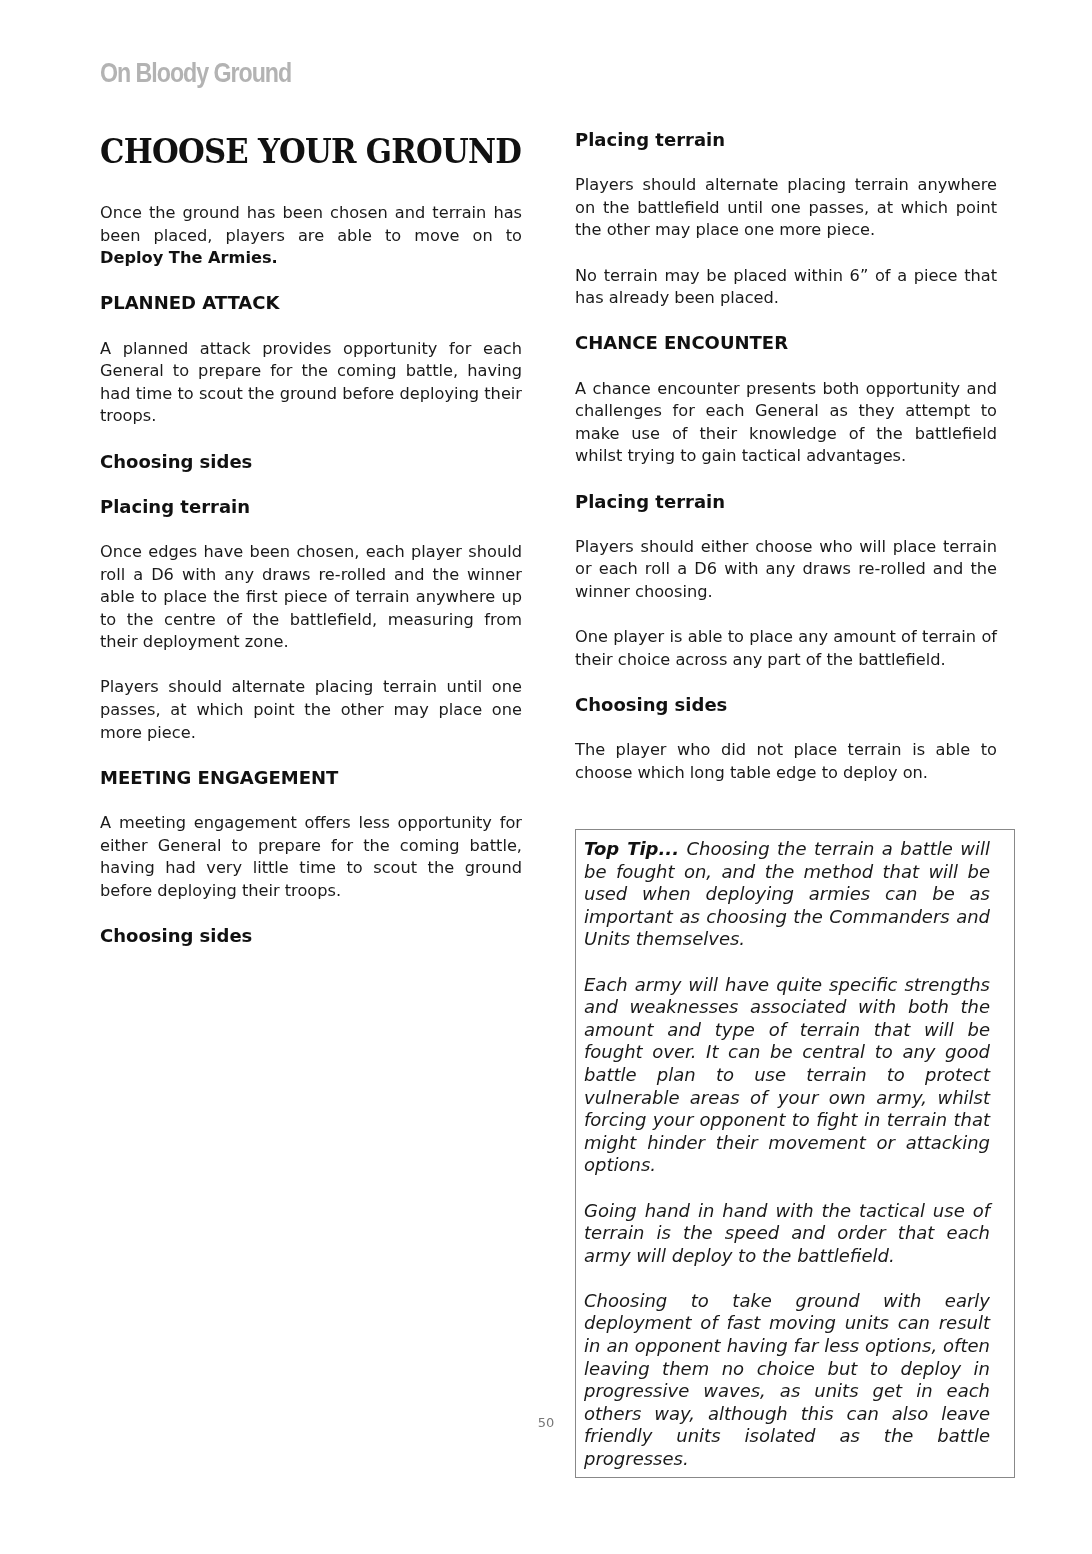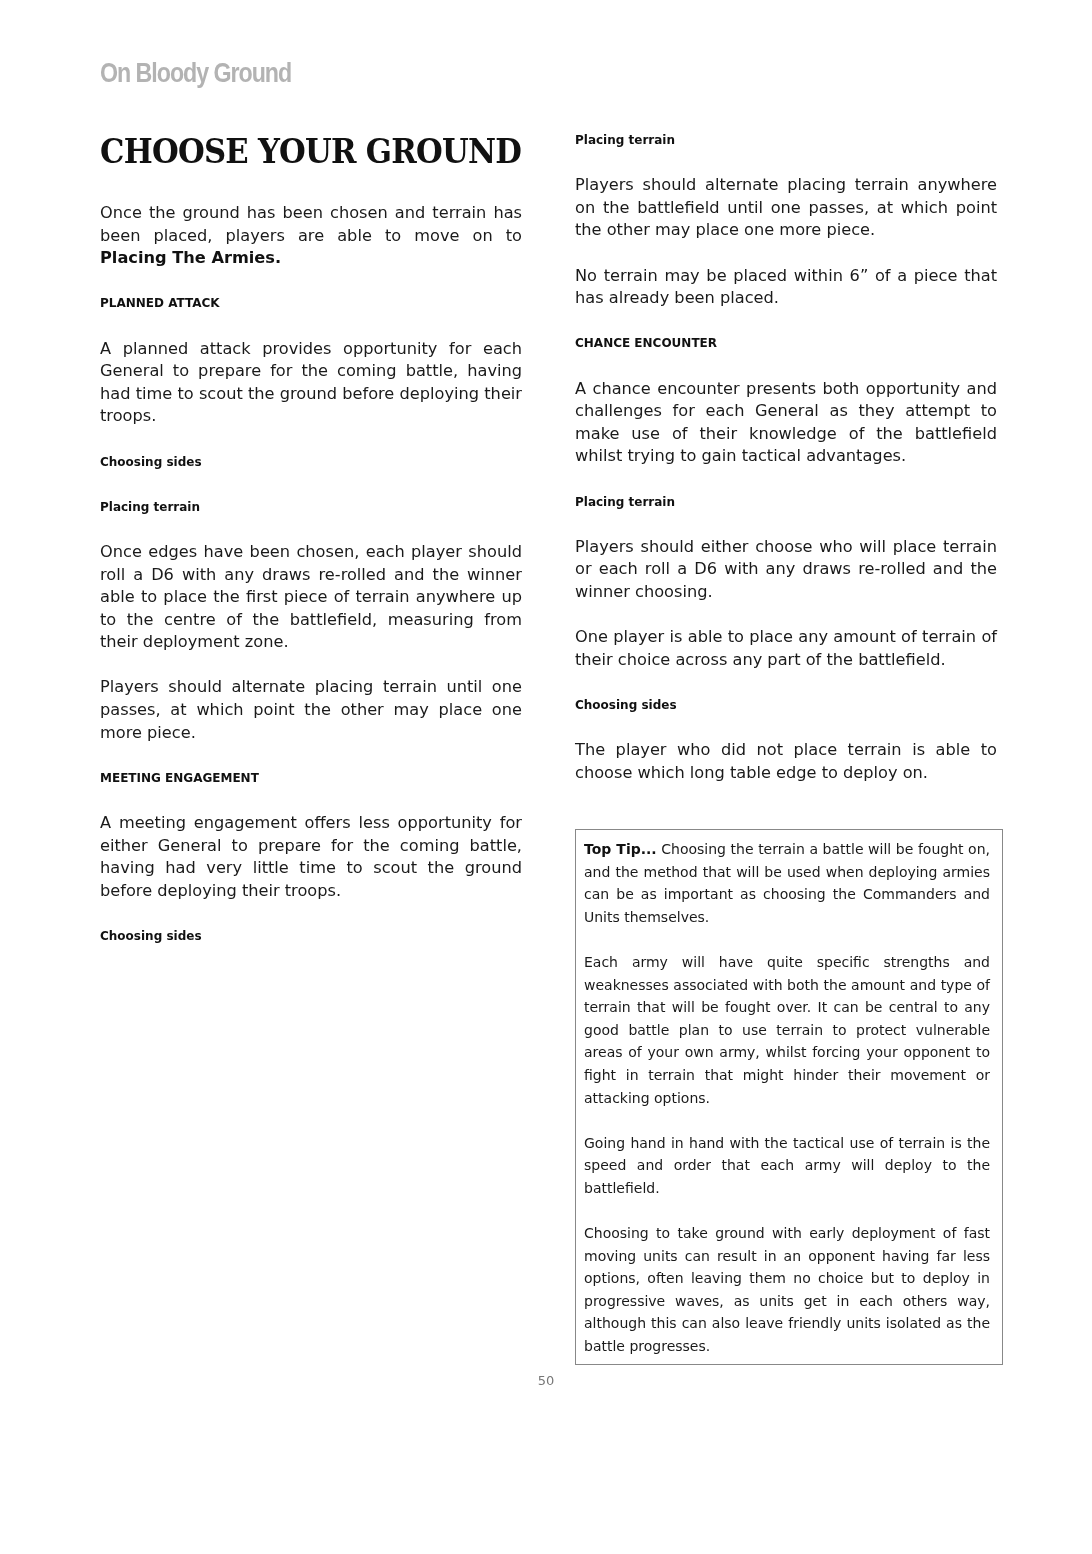--- a/index.html
+++ b/index.html
@@ -51,56 +51,57 @@
     .col-left { left: 100px; top: 202px; }
     .col-right { left: 575px; top: 129px; }
     p {
       margin: 0 0 22.6px 0;
       text-align: justify;
       hyphens: none;
     }
     .section-heading, .sub-heading {
       margin: 0 0 22.6px 0;
       font-weight: bold;
-      font-size: 12px;
+      font-size: 18px;
       line-height: 22.6px;
       color: #111;
     }
     .section-heading { letter-spacing: 0px; }
     b { font-weight: bold; color: #111; }
     .tip-box {
       position: absolute;
       left: 575px;
       top: 829px;
       width: 406px;
-      padding: 8px 12px 0 8px;
+      padding: 8px 24px 0 8px;
       border: 1.5px solid #888888;
-      font-size: 14px;
+      font-size: 18px;
       line-height: 22.6px;
+      font-style: italic;
     }
     .tip-box p:last-child { margin-bottom: 6px; }
     .page-number {
       position: absolute;
       left: 0;
       width: 1092px;
-      top: 1373px;
+      top: 1415px;
       text-align: center;
       font-size: 13px;
       color: #777777;
     }
   </style>
 </head>
 <body>
 
 <div class="running-head">On Bloody Ground</div>
 
 <h1 class="page-title">CHOOSE YOUR GROUND</h1>
 
 <div class="col col-left">
-  <p><span>Once the ground has been chosen and terrain has been placed, players are able to move on to</span> <b>Placing The Armies.</b></p>
+  <p><span>Once the ground has been chosen and terrain has been placed, players are able to move on to</span> <b>Deploy The Armies.</b></p>
 
   <div class="section-heading">PLANNED ATTACK</div>
   <p>A planned attack provides opportunity for each General to prepare for the coming battle, having had time to scout the ground before deploying their troops.</p>
   <div class="sub-heading">Choosing sides</div>
   <div class="sub-heading">Placing terrain</div>
   <p>Once edges have been chosen, each player should roll a D6 with any draws re-rolled and the winner able to place the first piece of terrain anywhere up to the centre of the battlefield, measuring from their deployment zone.</p>
   <p>Players should alternate placing terrain until one passes, at which point the other may place one more piece.</p>
 
   <div class="section-heading">MEETING ENGAGEMENT</div>
   <p>A meeting engagement offers less opportunity for either General to prepare for the coming battle, having had very little time to scout the ground before deploying their troops.</p>

